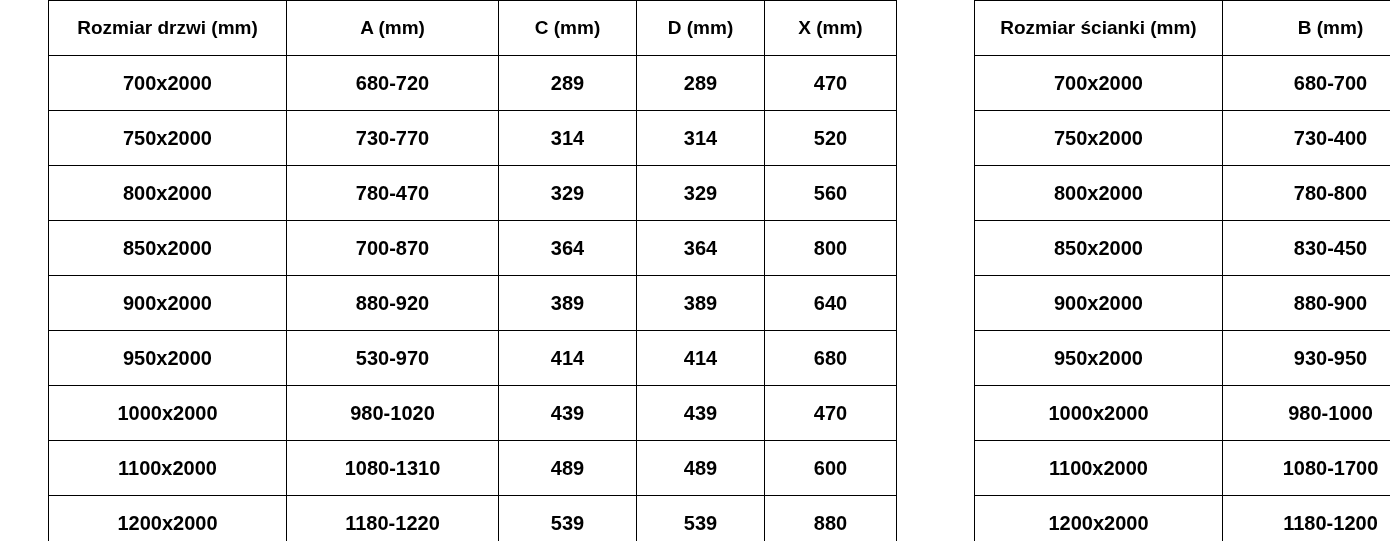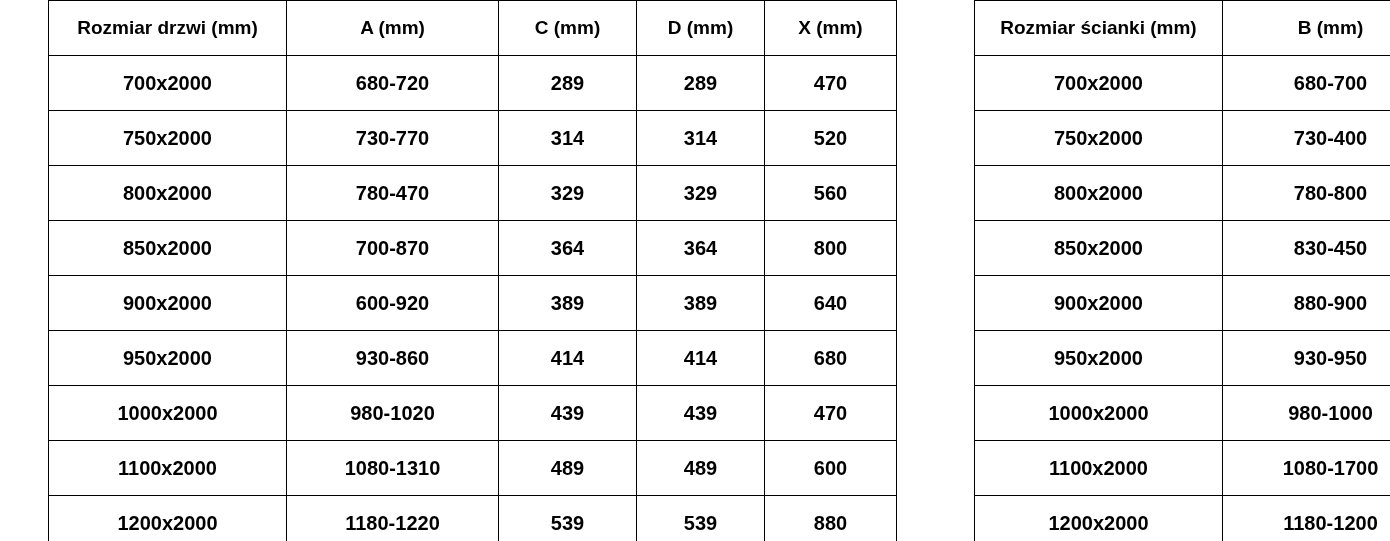--- a/index.html
+++ b/index.html
@@ -111,28 +111,28 @@
         </tr>
         <tr>
           <td>850x2000</td>
           <td>700-870</td>
           <td>364</td>
           <td>364</td>
           <td>800</td>
         </tr>
         <tr>
           <td>900x2000</td>
-          <td>600-920</td>
+          <td>880-920</td>
           <td>389</td>
           <td>389</td>
           <td>640</td>
         </tr>
         <tr>
           <td>950x2000</td>
-          <td>930-860</td>
+          <td>530-970</td>
           <td>414</td>
           <td>414</td>
           <td>680</td>
         </tr>
         <tr>
           <td>1000x2000</td>
           <td>980-1020</td>
           <td>439</td>
           <td>439</td>
           <td>470</td>

